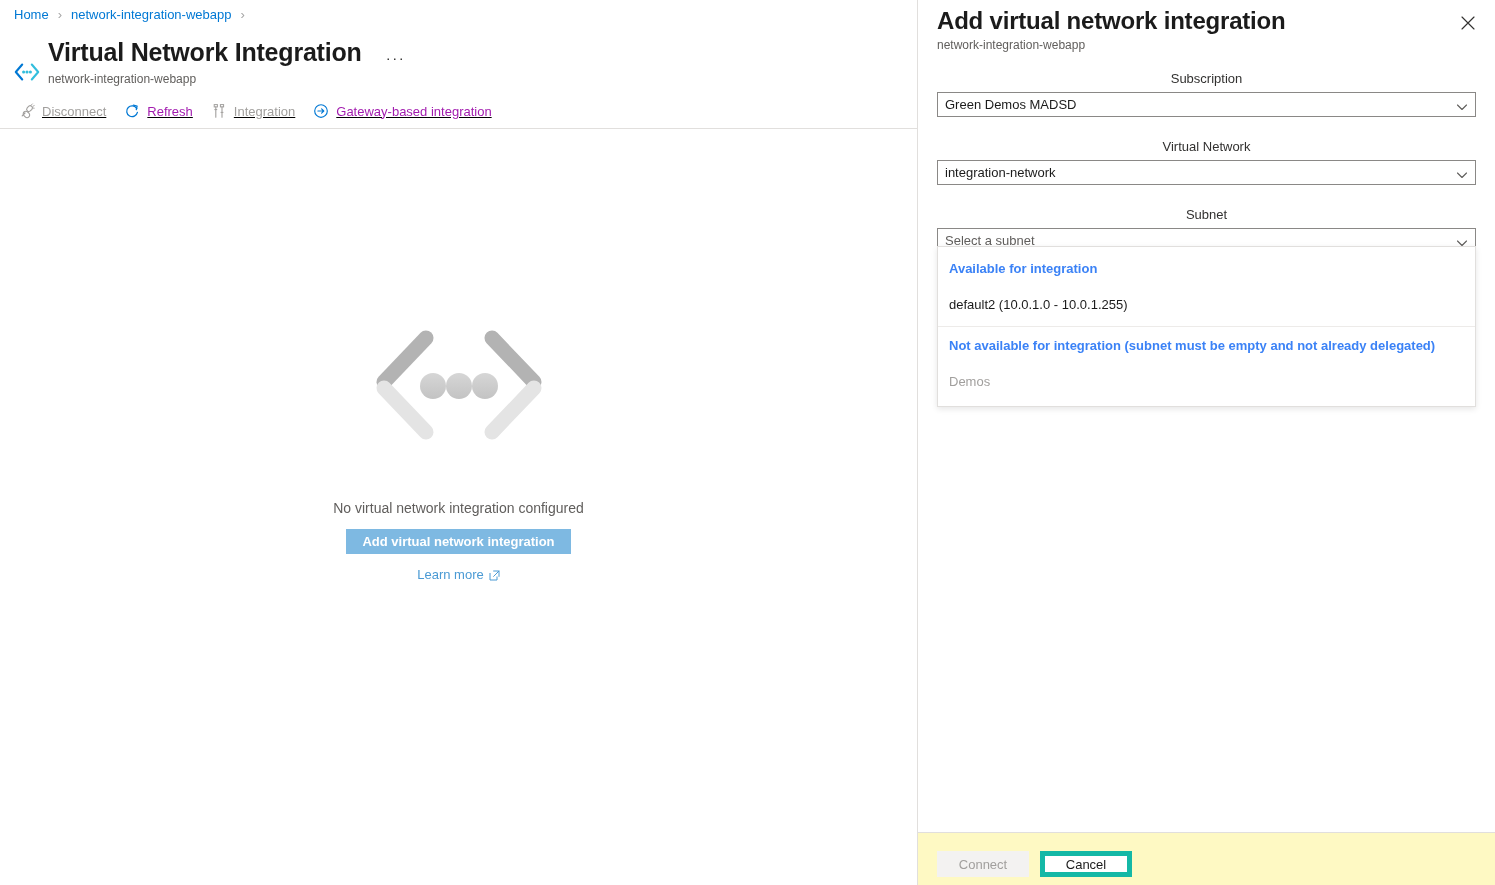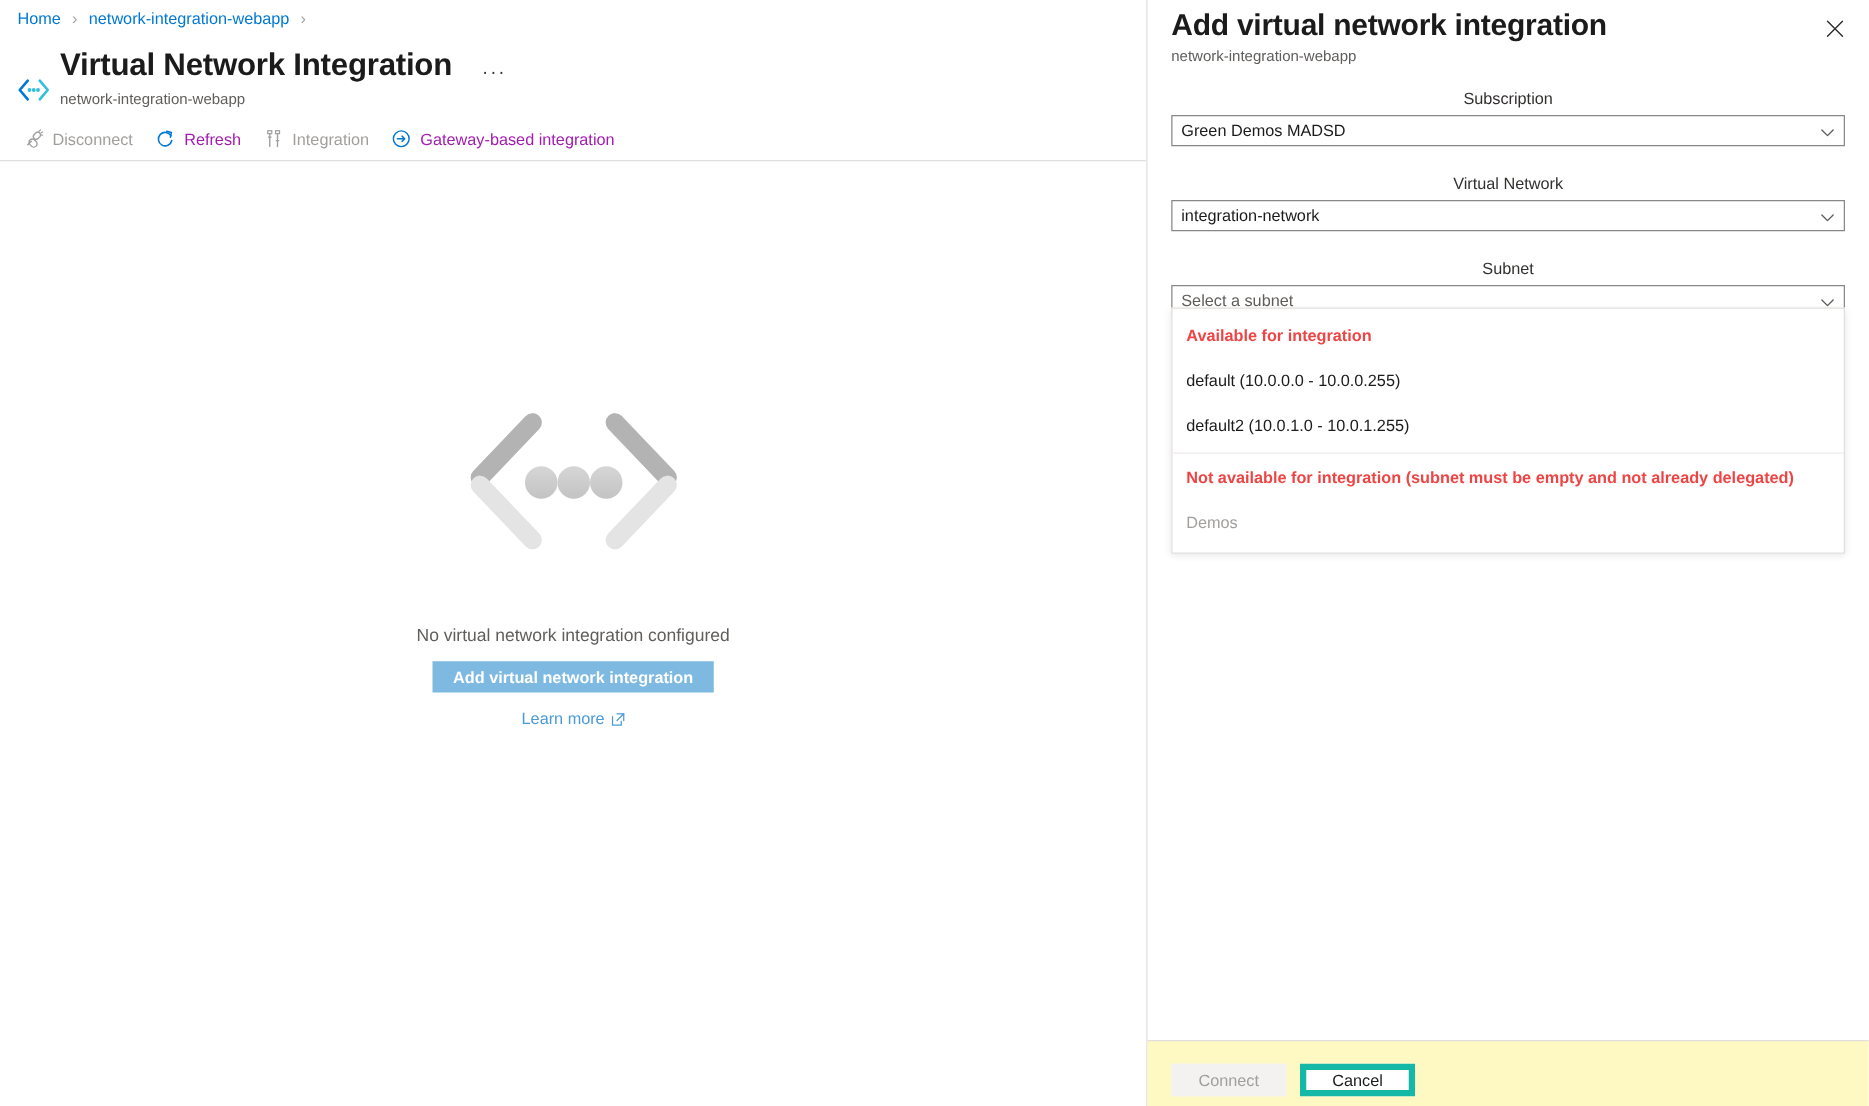--- a/index.html
+++ b/index.html
@@ -52,21 +52,21 @@
   }
   #title-ellipsis {
     align-self: flex-start; margin-top: 10px; margin-left: 20px;
     font-size: 15px; color: #323130; letter-spacing: 1.5px;
     cursor: pointer; line-height: 20px; padding: 2px 4px;
   }
 
   
   #command-bar {
     position: absolute; left: 10px; top: 96px;
-    display: flex; align-items: flex-start; height: 30px;
+    display: flex; align-items: flex-start; height: 30px; text-decoration: underline;
   }
   .cmd {
     display: flex; align-items: center; height: 30px;
     padding: 0 9px; font-size: 13px; color: #a21caf;
     cursor: pointer; white-space: nowrap;
   }
   .cmd.disabled { color: #a19f9d; cursor: default; }
   .cmd .ci { width: 16px; height: 16px; margin-right: 7px; flex:none;
              display:flex; align-items:center; justify-content:center; }
   #cmd-divider {
@@ -144,21 +144,21 @@
 
   
   #subnet-dropdown {
     position: absolute; left: 19px; right: 19px; top: 246px;
     background: #ffffff;
     border: 1px solid #e1dfdd;
     box-shadow: 0 2px 6px rgba(0,0,0,0.10);
     padding: 4px 0 6px 0;
   }
   .dd-group-header {
-    font-size: 13px; font-weight: 700; color: #ef4444;
+    font-size: 13px; font-weight: 700; color: #3b82f6;
     padding: 9px 11px 9px 11px; line-height: 18px;
   }
   .dd-option {
     font-size: 13px; color: #1b1b1b;
     padding: 9px 11px 9px 11px; line-height: 18px; cursor: pointer;
   }
   .dd-option.muted { color: #a19f9d; cursor: default; }
   .dd-sep { height: 1px; background: #edebe9; margin: 3px 0 1px 0; }
 
   
@@ -345,21 +345,20 @@
             <svg viewBox="0 0 12 12" width="12" height="12">
               <path d="M1.5 4 L6 8.5 L10.5 4" fill="none" stroke="#605e5c" stroke-width="1.1" stroke-linecap="round" stroke-linejoin="round"></path>
             </svg>
           </span>
         </div>
       </div>
     </div>
 
     <div id="subnet-dropdown">
       <div class="dd-group-header">Available for integration</div>
-      <div class="dd-option">default (10.0.0.0 - 10.0.0.255)</div>
       <div class="dd-option">default2 (10.0.1.0 - 10.0.1.255)</div>
       <div class="dd-sep"></div>
       <div class="dd-group-header">Not available for integration (subnet must be empty and not already delegated)</div>
       <div class="dd-option muted">Demos</div>
     </div>
 
     <div id="panel-footer">
       <div id="panel-footer-inner">
         <div class="pbtn primary-disabled">Connect</div>
         <div class="pbtn secondary">Cancel</div>

